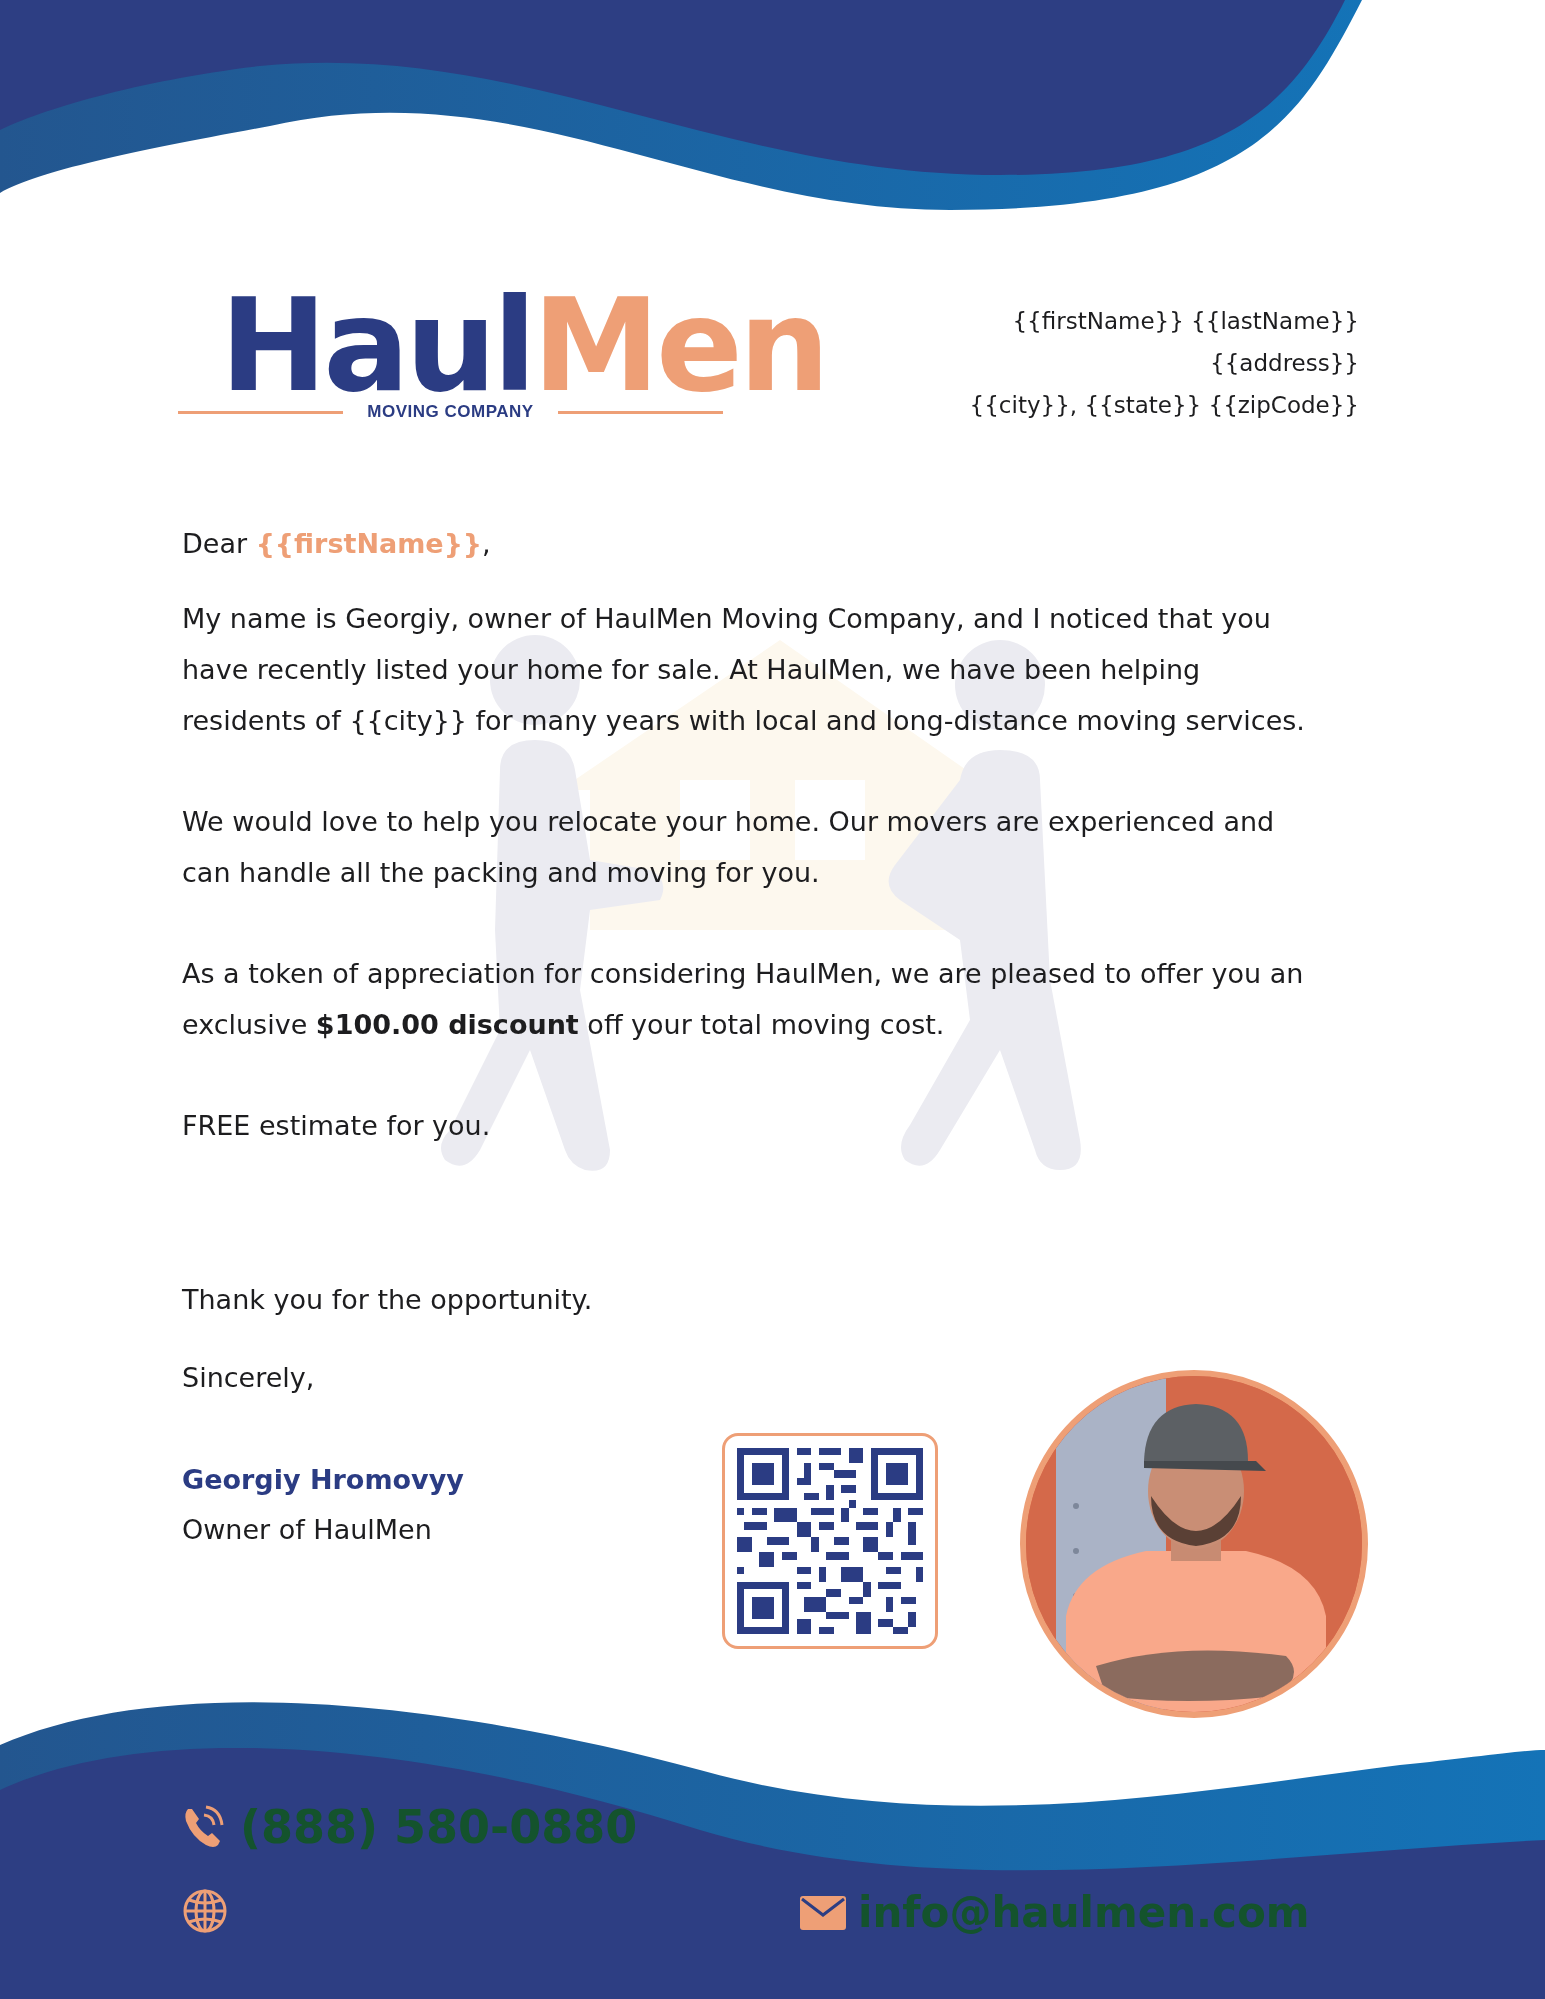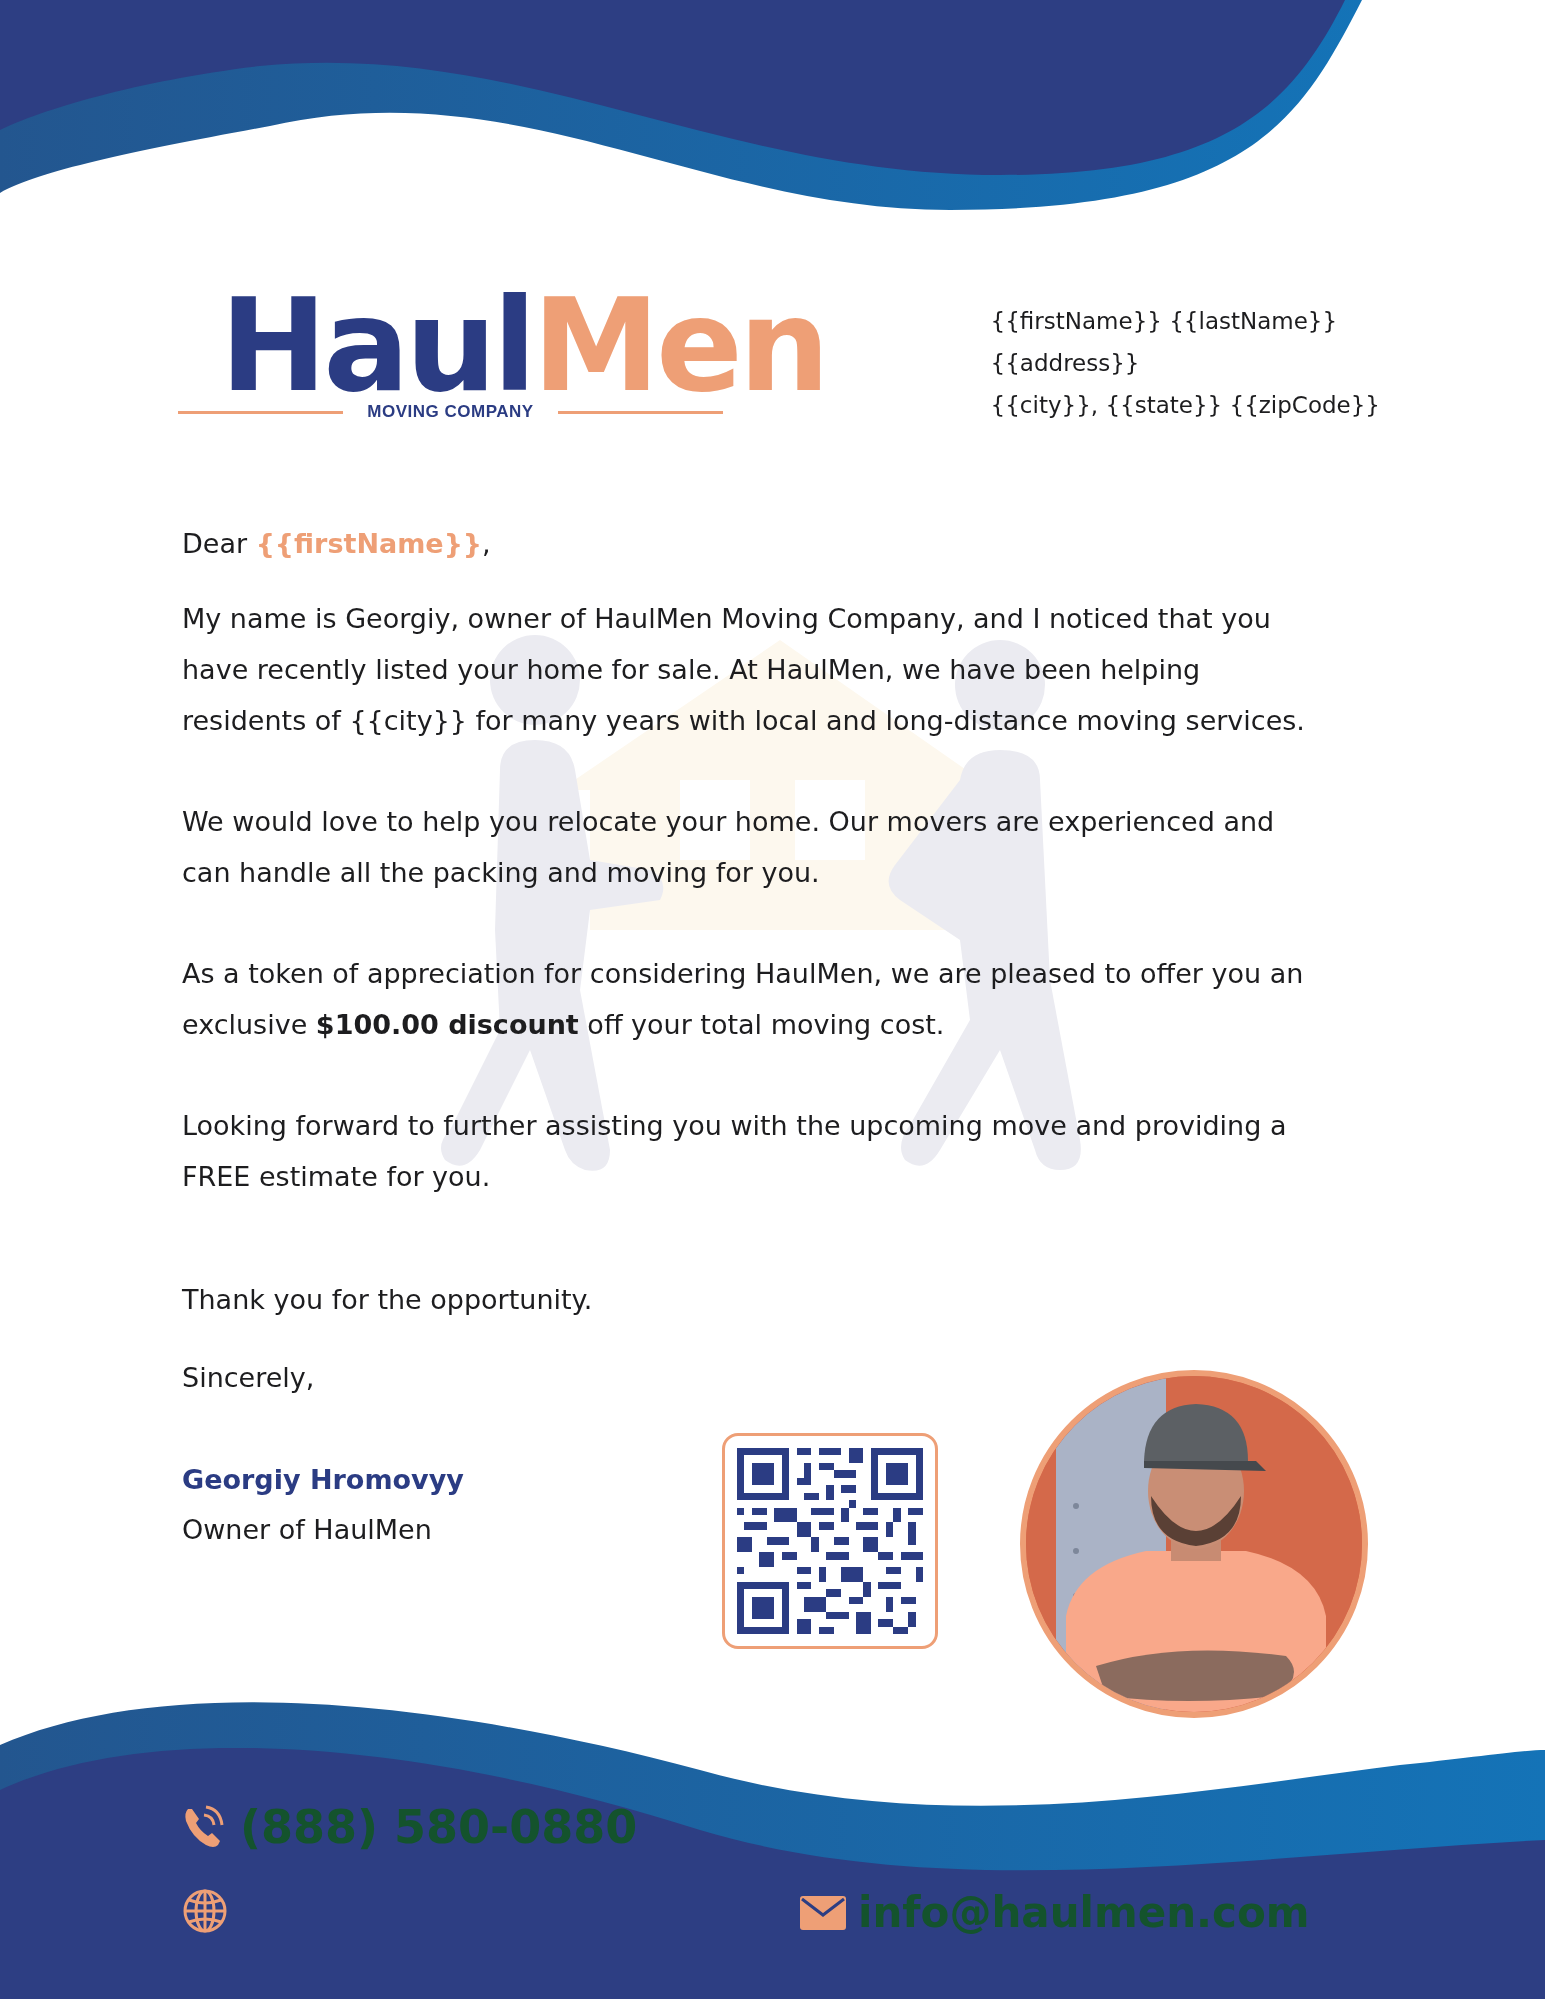--- a/index.html
+++ b/index.html
@@ -22,21 +22,21 @@
   
   .logo { left: 178px; top: 282px; width: 545px; height: 145px; }
   .logo-word { position: absolute; left: 0; top: 0; font-family: "DejaVu Sans", sans-serif; font-weight: bold; font-size: 128px; letter-spacing: -4px; line-height: 128px; margin-left: 42px; }
   .logo-haul { color: #2b3c83; }
   .logo-men { color: #ee9f76; }
   .logo-sub { position: absolute; left: 0; top: 118px; width: 545px; height: 24px; display: flex; align-items: center; gap: 24px; }
   .logo-line { flex: 1; height: 3px; background: #ee9f76; }
   .logo-tag { font-family: "Liberation Sans", sans-serif; font-weight: bold; font-size: 17px; color: #2b3c83; letter-spacing: 0.5px; }
 
   
-  .recipient { right: 165px; top: 300px; text-align: left; font-size: 23px; line-height: 42px; color: #1d1d1f; }
+  .recipient { right: 186px; top: 300px; text-align: right; font-size: 23px; line-height: 42px; color: #1d1d1f; }
   .recipient div { white-space: nowrap; }
 
   
   .letter { left: 182px; top: 518px; width: 1200px; font-size: 27px; line-height: 51px; color: #1d1d1f; }
   .letter p { margin: 0; }
   .greeting { margin-bottom: 24px !important; }
   .firstname-hl { color: #ee9f76; font-weight: bold; }
   .para { margin-bottom: 50px !important; }
   .bold { font-weight: bold; }
 
@@ -116,21 +116,20 @@
     <p>We would love to help you relocate your home. Our movers are experienced and</p>
     <p>can handle all the packing and moving for you.</p>
   </div>
 
   <div class="para">
     <p>As a token of appreciation for considering HaulMen, we are pleased to offer you an</p>
     <p><span>exclusive </span><span class="bold">$100.00 discount</span><span> off your total moving cost.</span></p>
   </div>
 
   <div class="para">
-    <p>Looking forward to further assisting you with the upcoming move and providing a</p>
     <p>FREE estimate for you.</p>
   </div>
 </div>
 
 <div class="abs closing">Thank you for the opportunity.</div>
 <div class="abs sincerely">Sincerely,</div>
 <div class="abs sig-name">Georgiy Hromovyy</div>
 <div class="abs sig-title">Owner of HaulMen</div>
 
 <div class="abs qr">

